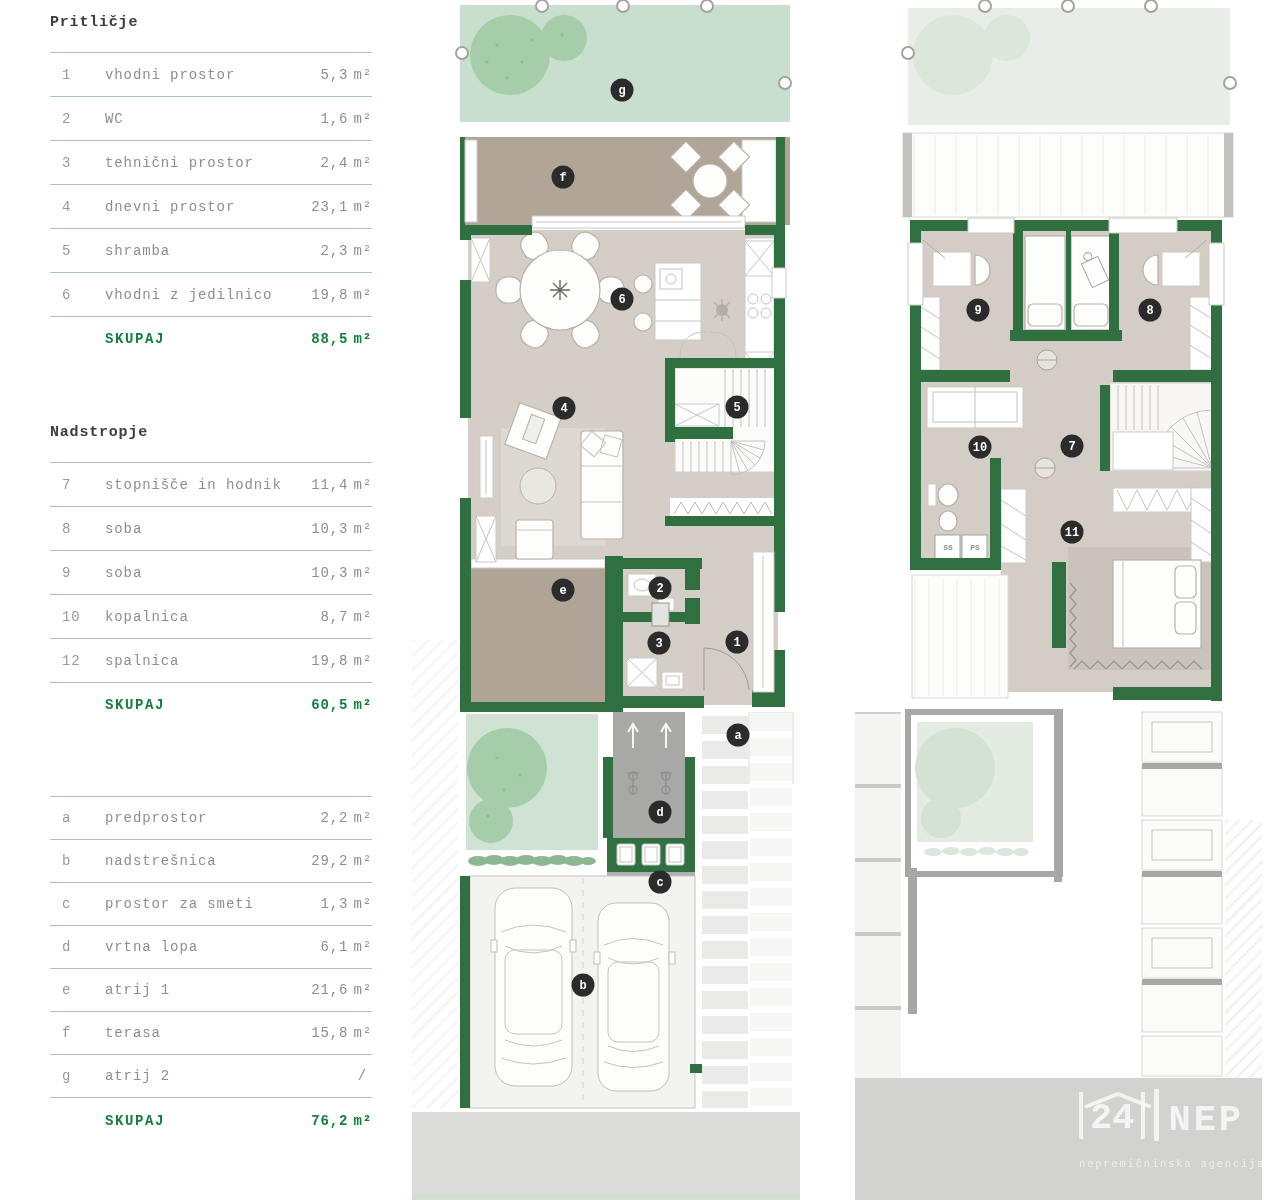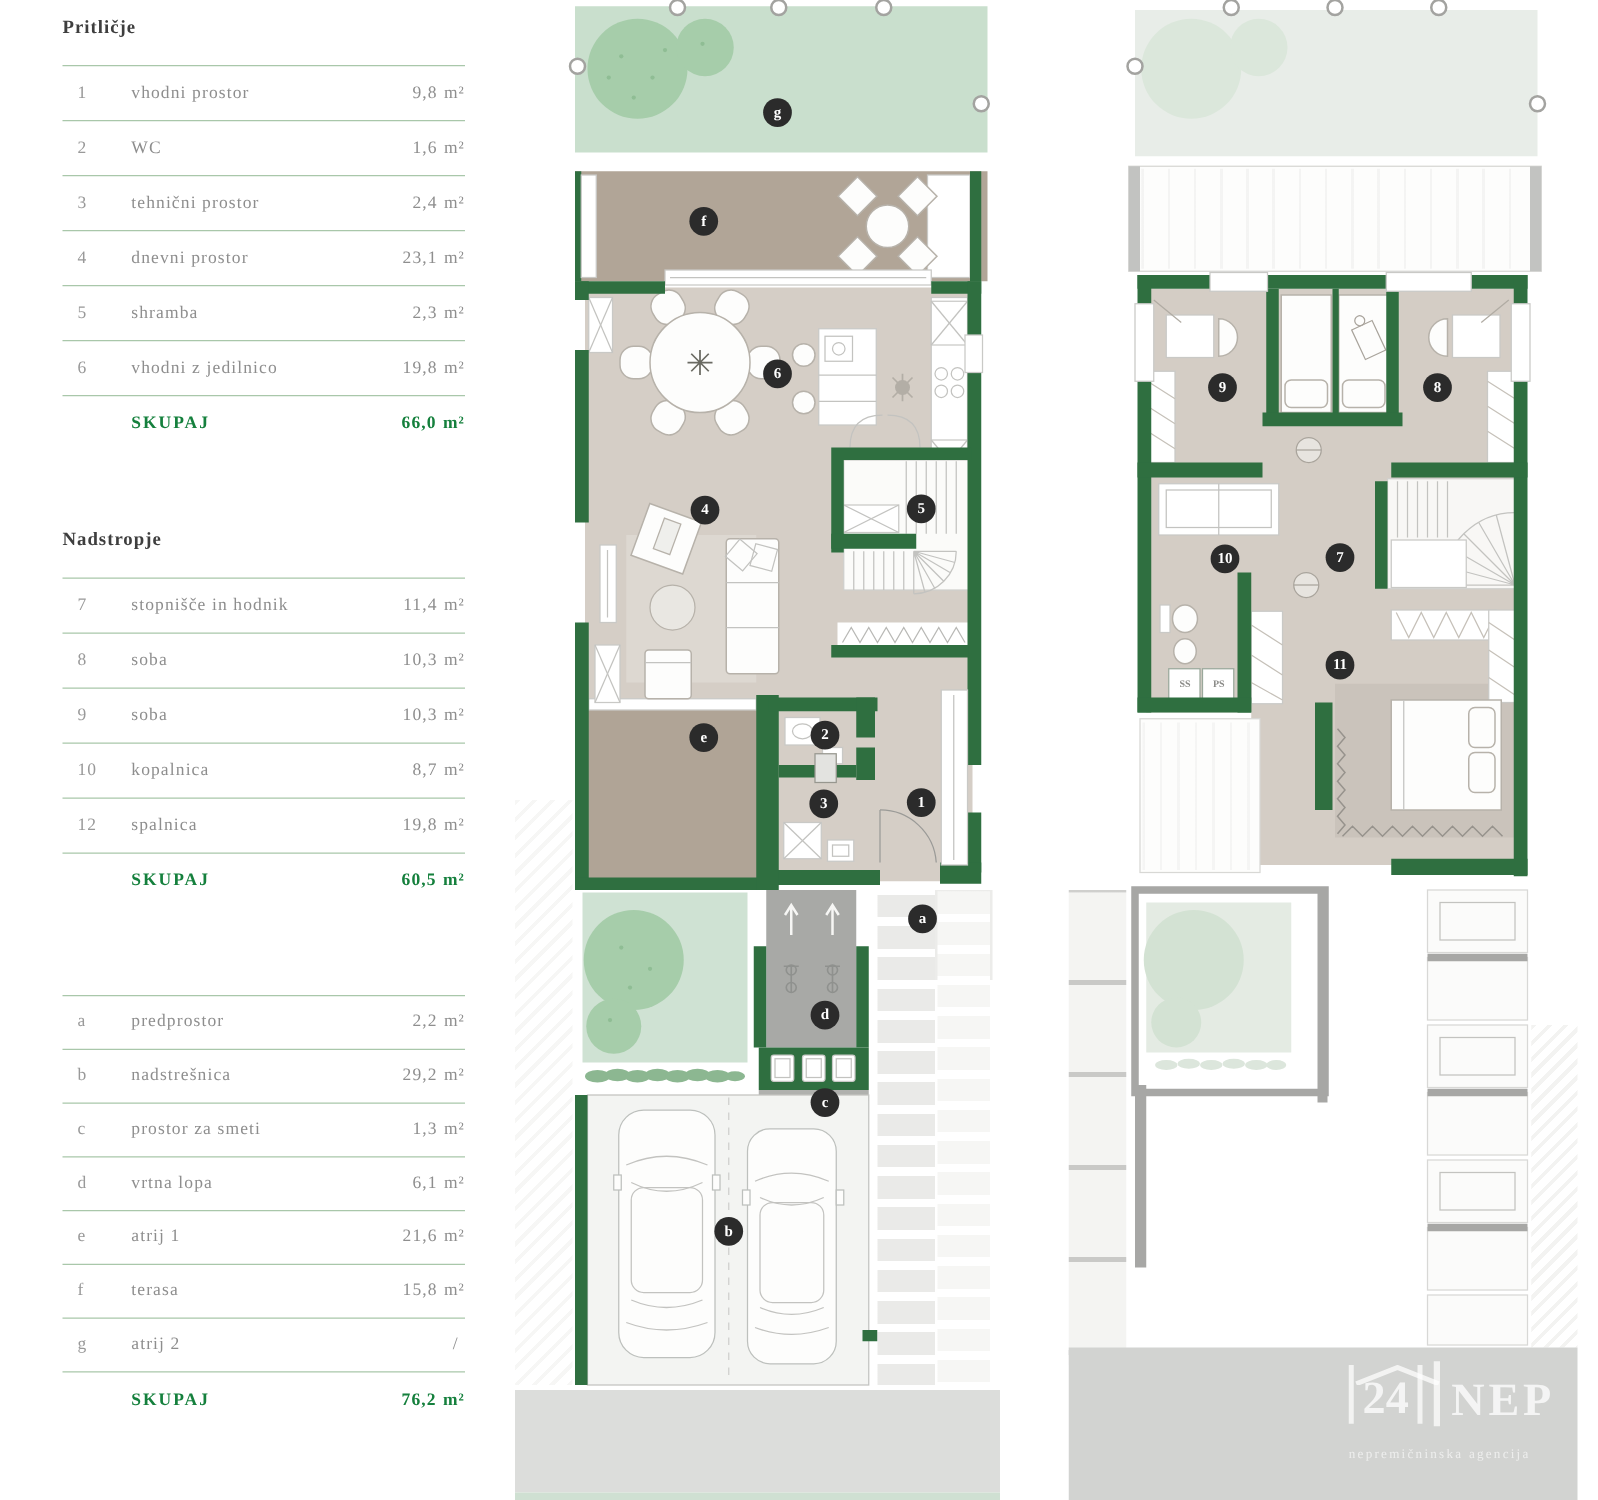--- a/index.html
+++ b/index.html
@@ -1,17 +1,17 @@
 <!DOCTYPE html>
 <html><head>
 <meta charset="utf-8">
 <style>
   html,body{margin:0;padding:0;background:#fff;}
   #page{position:relative;width:1262px;height:1200px;background:#ffffff;overflow:hidden;
-        font-family:Liberation Serif, serif;}
+        font-family:Liberation Mono, monospace;}
   
   .tblock{position:absolute;left:50px;width:322px;}
   .ttitle{height:38px;font-size:15px;font-weight:bold;color:#3e3e3e;letter-spacing:.8px;}
   .trow{display:flex;align-items:center;height:43px;border-top:1.6px solid #a9c7aa;
         font-size:14px;color:#8e8e8e;letter-spacing:.9px;}
   .tnum{width:55px;padding-left:12px;box-sizing:border-box;color:#999;}
   .tname{flex:1;}
   .tval{margin-left:auto;white-space:nowrap;text-align:right;}
   .tunit{margin-left:5px;}
   .trow.total{font-weight:bold;color:#15803d;letter-spacing:1.6px;}
@@ -67,21 +67,21 @@
 </head>
 <body>
 
 <div id="page">
 
   <div class="tblock" style="top:14px">
     <div class="ttitle">Pritličje</div>
     <div class="trow">
       <span class="tnum">1</span>
       <span class="tname">vhodni prostor</span>
-      <span class="tval"><span>9,8</span><span class="tunit">m²</span></span>
+      <span class="tval"><span>5,3</span><span class="tunit">m²</span></span>
     </div>
     <div class="trow">
       <span class="tnum">2</span>
       <span class="tname">WC</span>
       <span class="tval"><span>1,6</span><span class="tunit">m²</span></span>
     </div>
     <div class="trow">
       <span class="tnum">3</span>
       <span class="tname">tehnični prostor</span>
       <span class="tval"><span>2,4</span><span class="tunit">m²</span></span>
@@ -97,21 +97,21 @@
       <span class="tval"><span>2,3</span><span class="tunit">m²</span></span>
     </div>
     <div class="trow">
       <span class="tnum">6</span>
       <span class="tname">vhodni z jedilnico</span>
       <span class="tval"><span>19,8</span><span class="tunit">m²</span></span>
     </div>
     <div class="trow total">
       <span class="tnum"></span>
       <span class="tname">SKUPAJ</span>
-      <span class="tval"><span>66,0</span><span class="tunit">m²</span></span>
+      <span class="tval"><span>88,5</span><span class="tunit">m²</span></span>
     </div>
   </div>
 
   <div class="tblock" style="top:424px">
     <div class="ttitle">Nadstropje</div>
     <div class="trow">
       <span class="tnum">7</span>
       <span class="tname">stopnišče in hodnik</span>
       <span class="tval"><span>11,4</span><span class="tunit">m²</span></span>
     </div>

